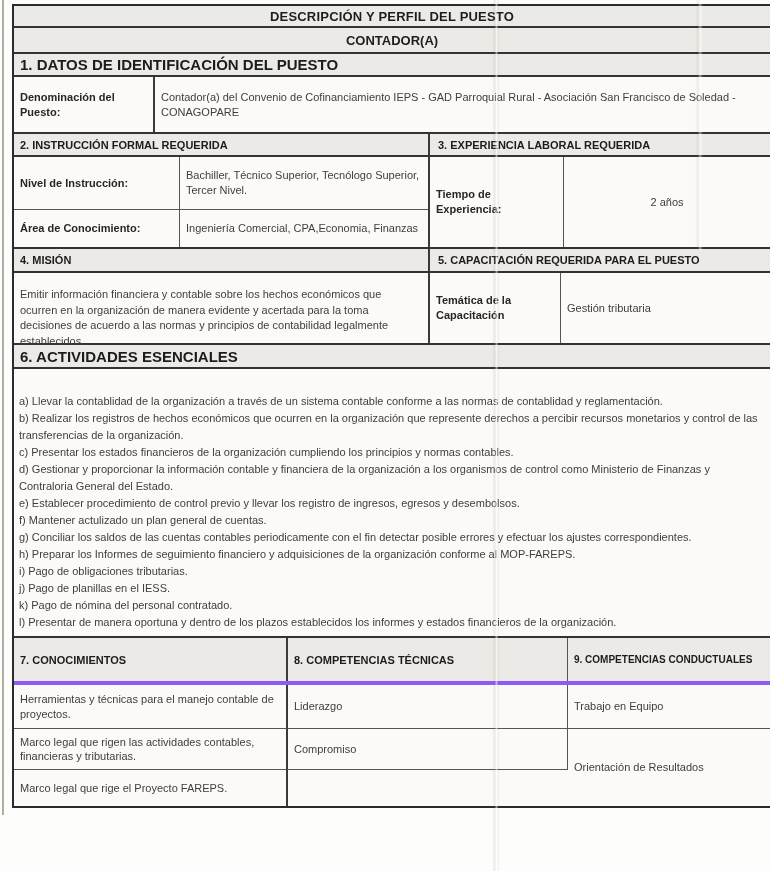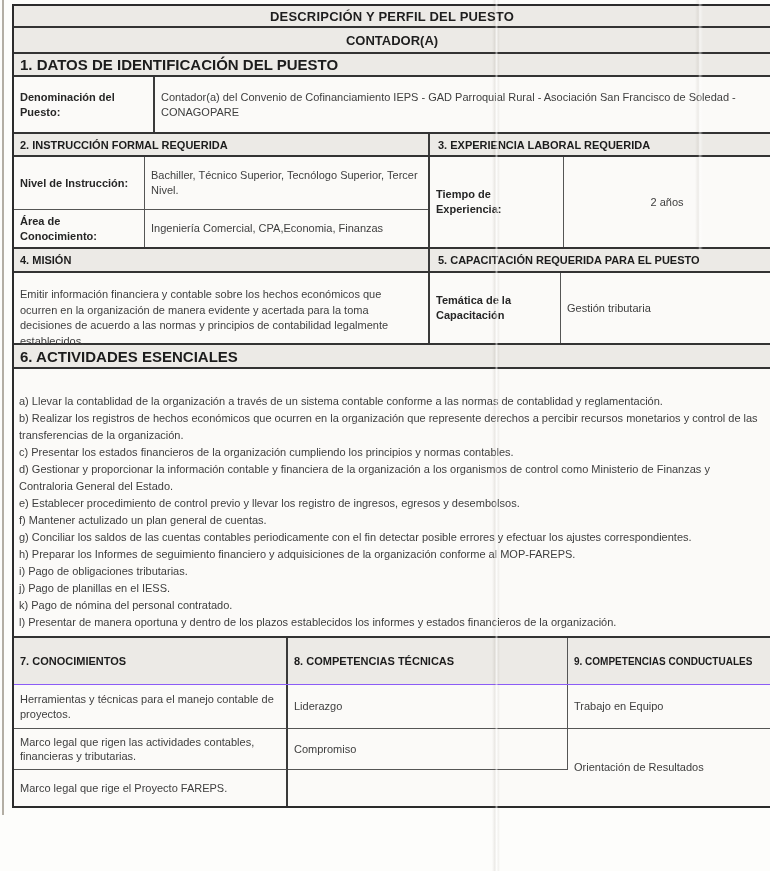--- a/index.html
+++ b/index.html
@@ -34,37 +34,37 @@
   .split-l{width:416px;display:flex;align-items:center;padding-left:6px;
     font-weight:bold;font-size:11px;color:#1c1c1c;}
   .split-r{flex:1;display:flex;align-items:center;padding-left:8px;
     font-weight:bold;font-size:11px;color:#1c1c1c;}
   .h23{height:23px;}.h24{height:24px;}
   
   .instr{height:92px;}
   .instr-left{width:416px;display:flex;flex-direction:column;}
   .subrow{display:flex;flex:1;}
   .subrow.top{border-bottom:1px solid #555;flex:0 0 53px;}
-  .sub-lbl{width:131px;}
+  .sub-lbl{width:166px;}
   .sub-val{flex:1;}
   .instr-right{flex:1;display:flex;}
   .exp-lbl{width:134px;}
   .exp-val{flex:1;align-items:center;text-align:center;}
   
   .mision{height:72px;}
   .mision-txt{width:416px;padding:14px 10px 4px 6px;font-size:11px;line-height:15.5px;
     display:block;}
   .cap-lbl{width:131px;}
   .cap-val{flex:1;justify-content:center;}
   
   .acts{height:269px;}
   .acts-cell{width:100%;padding:24px 6px 0 5px;font-size:11px;line-height:17px;
     white-space:pre-line;display:block;}
   
-  .g789h{height:47px;display:grid;grid-template-columns:274px 280px 1fr;border-bottom:1px solid #8b5cf6;}
+  .g789h{height:47px;display:grid;grid-template-columns:274px 280px 1fr;border-bottom:4px solid #8b5cf6;}
   .g789h > div{display:flex;align-items:center;padding-left:6px;font-weight:bold;font-size:11px;color:#1c1c1c;}
   .g789h > div.c3{font-size:10px;}
   .g789{display:grid;grid-template-columns:274px 280px 1fr;grid-template-rows:44px 41px 36px;}
   .gcell{padding:3px 6px;font-size:11px;line-height:14.5px;display:flex;flex-direction:column;justify-content:center;border-bottom:1px solid #555;}
   .gcell.nb{border-bottom:none;}
   .merge3{grid-column:3;grid-row:2 / 4;}
   
   .crease{position:absolute;top:0;pointer-events:none;z-index:5;}
   .crease.c1{left:492px;width:8px;height:100%;
     background:linear-gradient(90deg,rgba(110,100,85,0) 0%,rgba(110,100,85,.12) 35%,rgba(255,255,255,.55) 55%,rgba(110,100,85,.07) 80%,rgba(110,100,85,0) 100%);}

